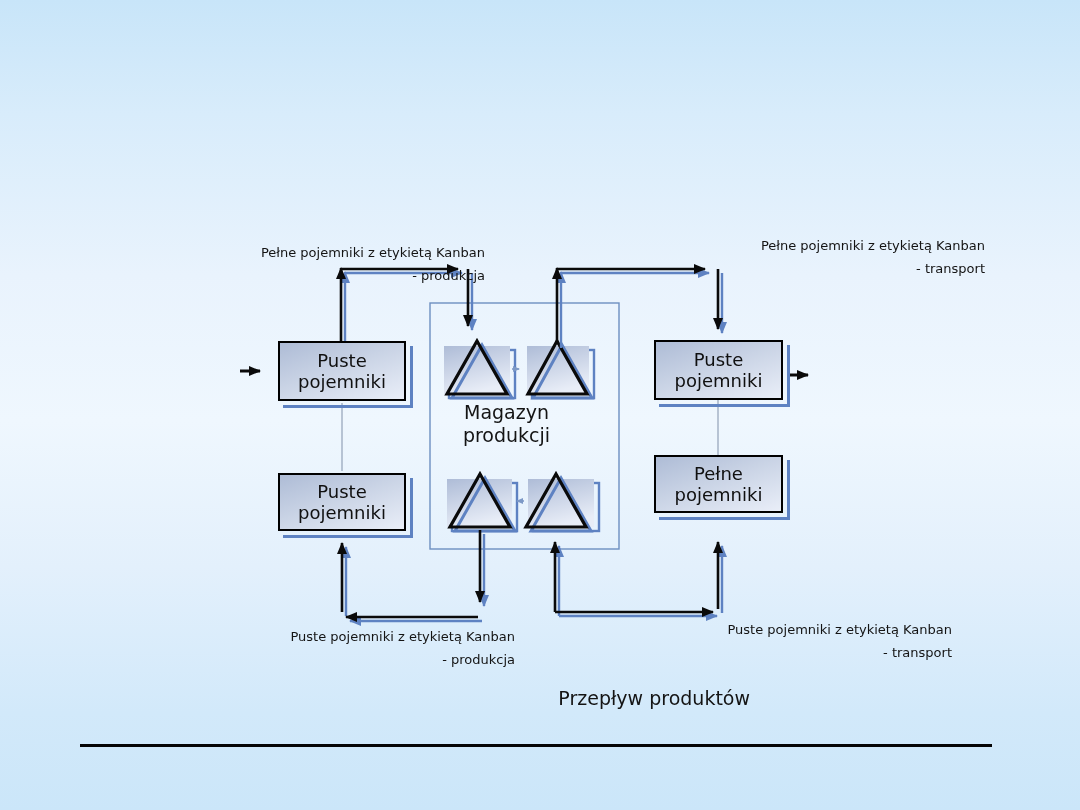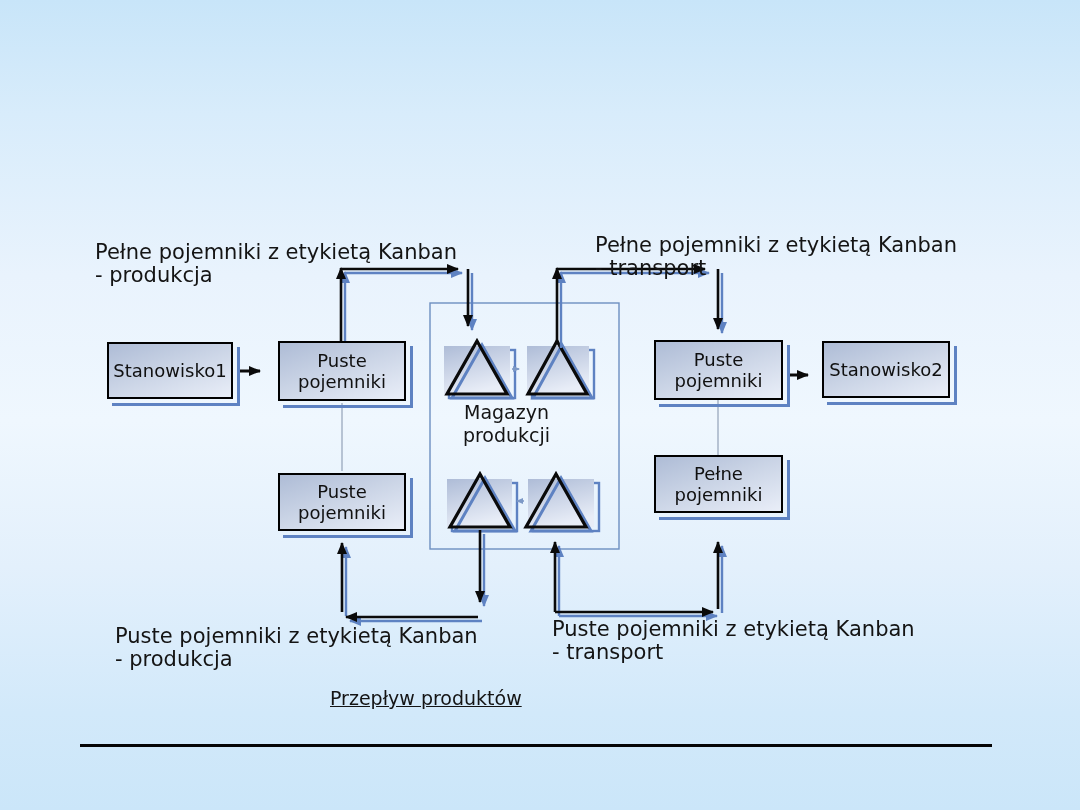--- a/index.html
+++ b/index.html
@@ -17,28 +17,28 @@
     display:flex;flex-direction:column;align-items:center;justify-content:center;
     font-size:18px;line-height:21px;color:#101010;text-align:center;
   }
   .dbox::after{
     content:"";position:absolute;z-index:-1;
     left:3px;top:3px;right:-9px;bottom:-9px;
     border-right:3px solid #5e82c2;border-bottom:3px solid #5e82c2;
   }
   .lbl{
     position:absolute;z-index:3;
-    font-size:21px;line-height:23px;color:#141414;text-align:left;
+    font-size:13px;line-height:23px;color:#141414;text-align:right;
   }
   .magazyn-label{
     position:absolute;z-index:3;left:430px;top:401px;width:153px;
     font-size:19px;line-height:23px;color:#141414;text-align:center;
   }
   .caption{position:absolute;z-index:3;left:330px;top:687px;width:420px;
-    font-size:19px;color:#141414;text-align:left;text-decoration:underline;}
+    font-size:19px;color:#141414;text-align:right;}
   .rule{position:absolute;z-index:3;left:80px;top:744px;width:912px;height:3px;background:#050505;}
 </style>
 </head>
 <body>
 
 <div id="slide">
 
   <svg class="layer" width="1080" height="810" viewBox="0 0 1080 810">
     <defs>
       <linearGradient id="gsq" x1="0" y1="0" x2="0.35" y2="1">
@@ -134,42 +134,36 @@
   </div>
   <div class="lbl" style="left:115px;top:625px;width:400px;">
     <div>Puste pojemniki z etykietą Kanban</div>
     <div>- produkcja</div>
   </div>
   <div class="lbl" style="left:552px;top:618px;width:400px;">
     <div>Puste pojemniki z etykietą Kanban</div>
     <div>- transport</div>
   </div>
 
-  <div class="dbox" style="left:107px;top:342px;width:122px;height:53px;">
-    <div>Stanowisko1</div>
-  </div>
   <div class="dbox" style="left:278px;top:341px;width:124px;height:56px;">
     <div>Puste</div>
     <div>pojemniki</div>
   </div>
   <div class="dbox" style="left:278px;top:473px;width:124px;height:54px;">
     <div>Puste</div>
     <div>pojemniki</div>
   </div>
   <div class="dbox" style="left:654px;top:340px;width:125px;height:56px;">
     <div>Puste</div>
     <div>pojemniki</div>
   </div>
   <div class="dbox" style="left:654px;top:455px;width:125px;height:54px;">
     <div>Pełne</div>
     <div>pojemniki</div>
   </div>
-  <div class="dbox" style="left:822px;top:341px;width:124px;height:53px;">
-    <div>Stanowisko2</div>
-  </div>
 
   <div class="magazyn-label">
     <div>Magazyn</div>
     <div>produkcji</div>
   </div>
 
   <div class="caption">Przepływ produktów</div>
   <div class="rule"></div>
 
 </div>

